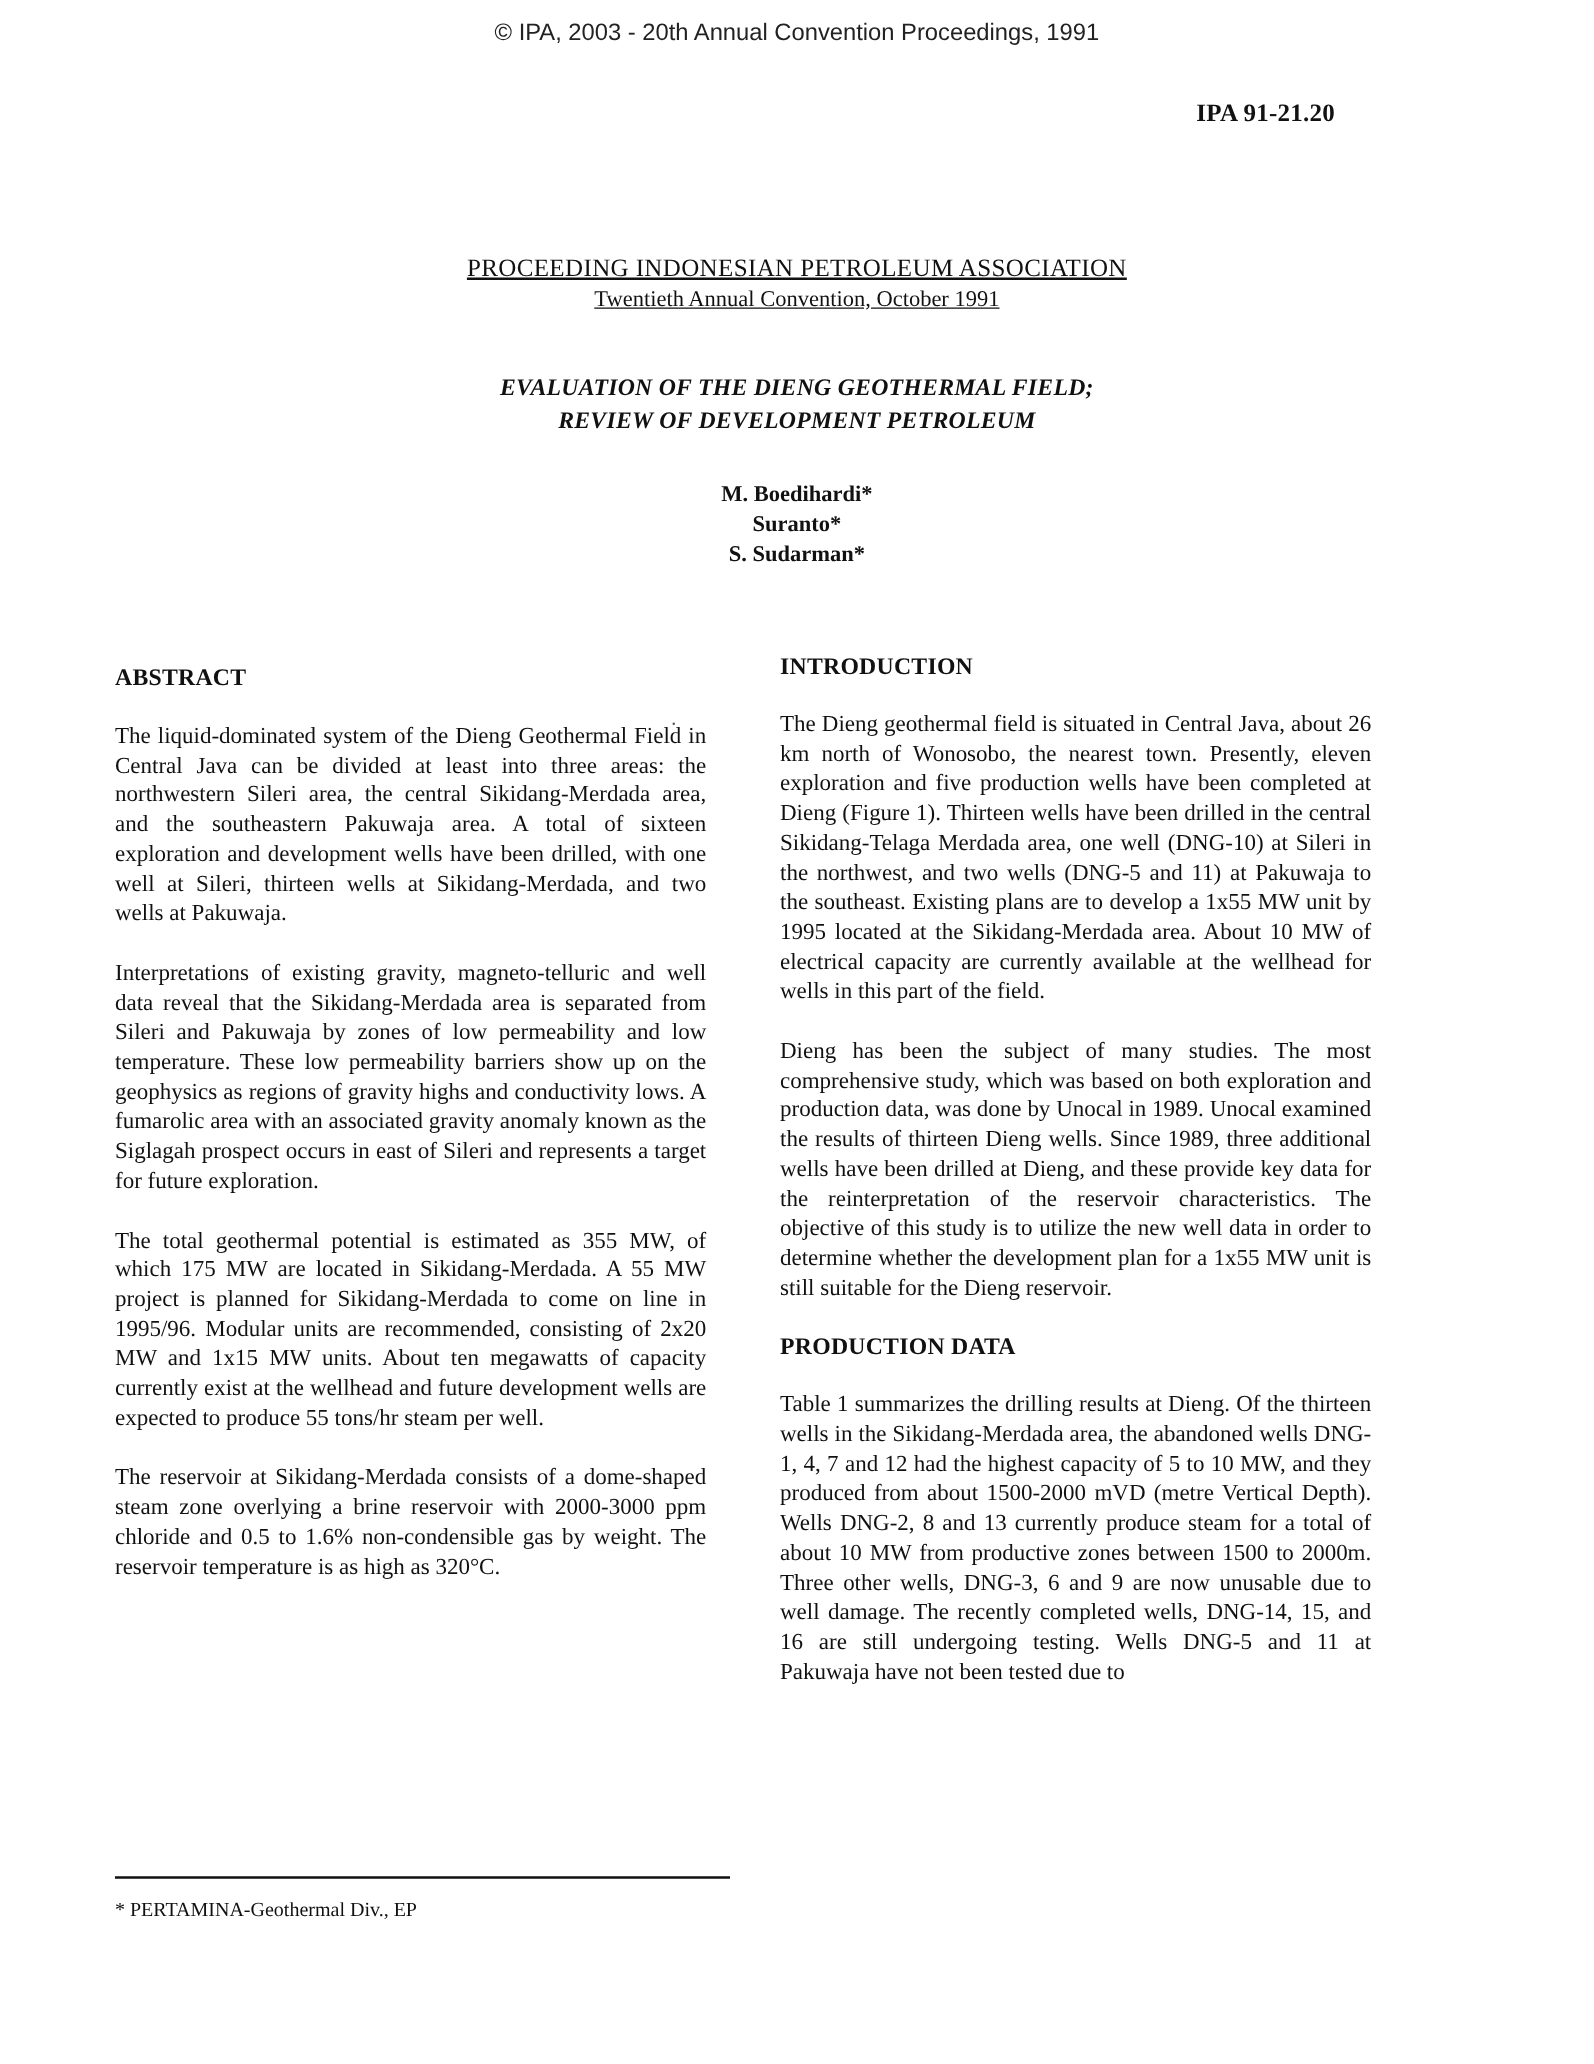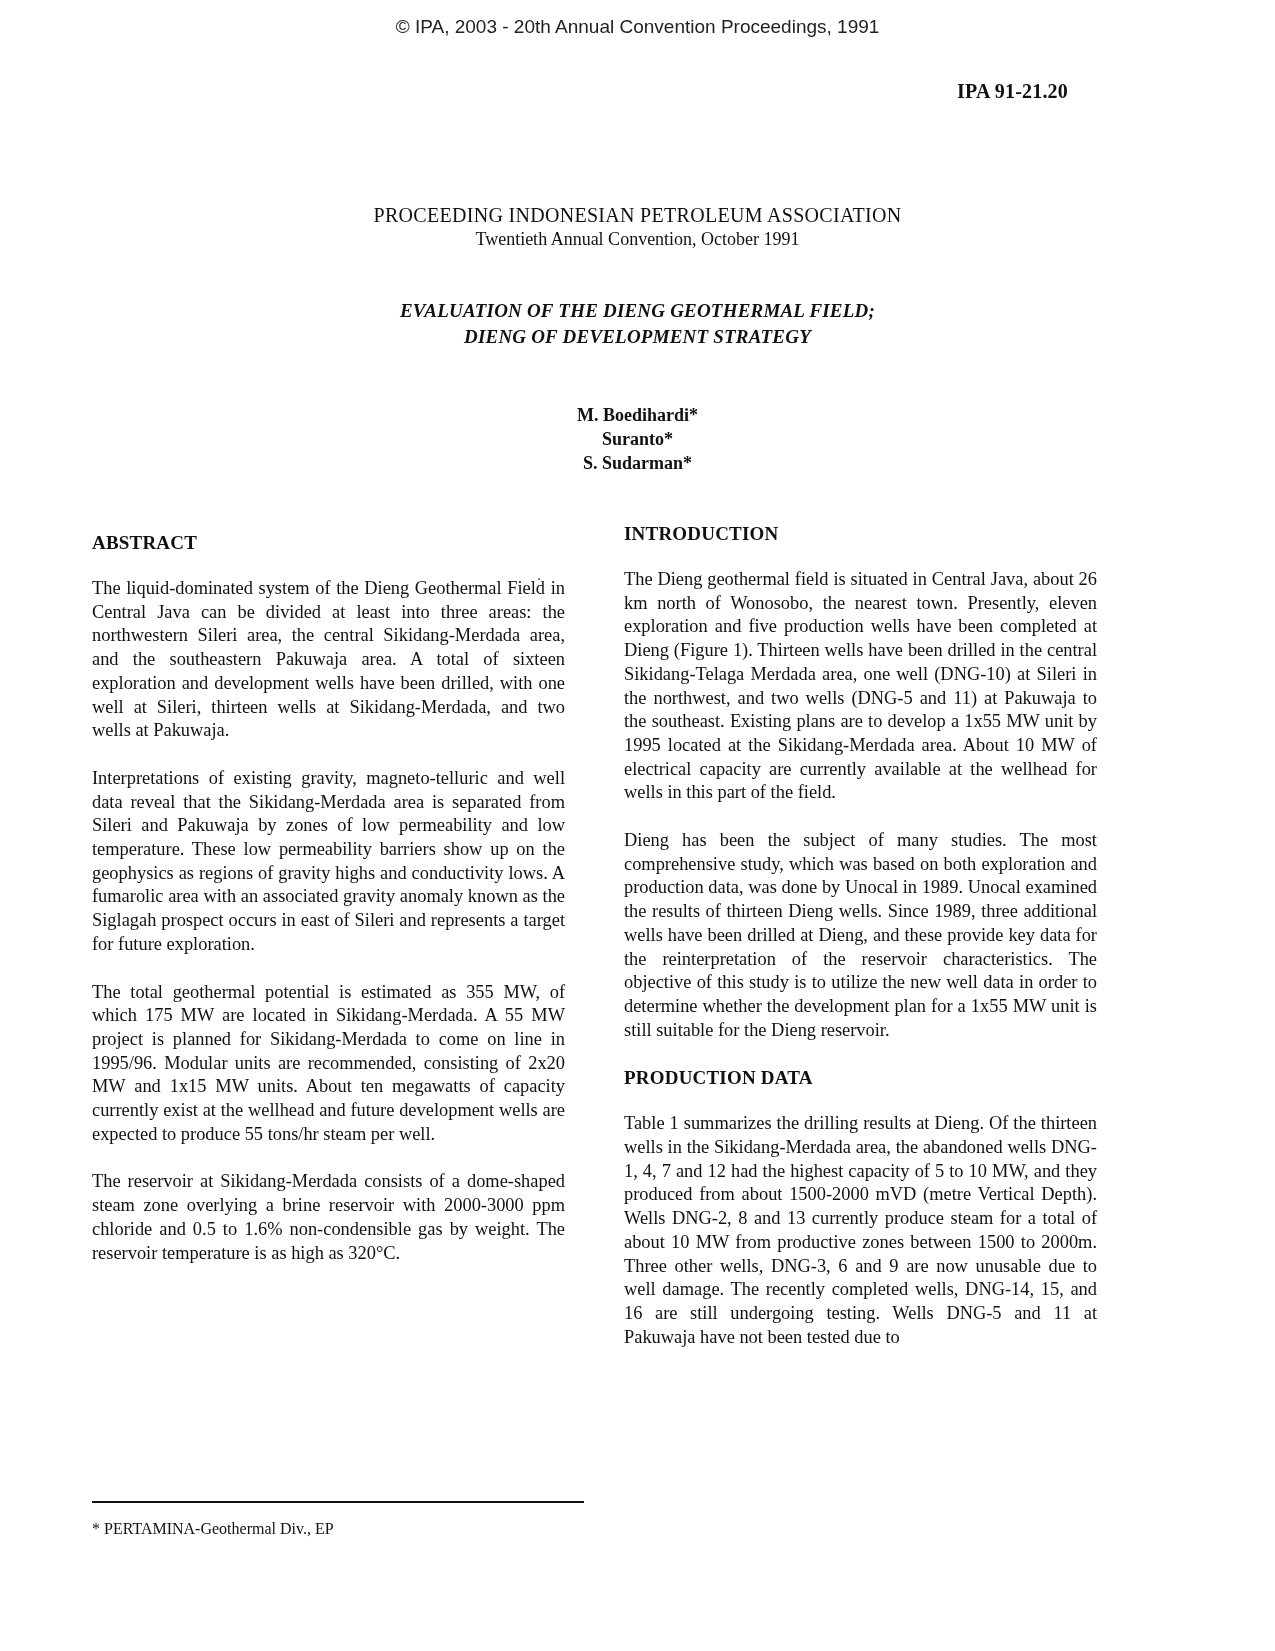--- a/index.html
+++ b/index.html
@@ -32,20 +32,21 @@
       font-weight: bold;
       font-size: 20px;
       letter-spacing: 0.2px;
     }
     .proceeding {
       position: absolute;
       top: 203px;
       left: 0;
       width: 1275px;
       text-align: center;
+      text-decoration: underline;
     }
     .proceeding .org {
       font-size: 20px;
       line-height: 24px;
       letter-spacing: 0.3px;
     }
     .proceeding .conv {
       font-size: 18px;
       line-height: 24px;
     }
@@ -63,21 +64,20 @@
     }
     .authors {
       position: absolute;
       top: 383px;
       left: 0;
       width: 1275px;
       text-align: center;
       font-weight: bold;
       font-size: 18px;
       line-height: 24px;
-      margin-top: 20px;
     }
     .column {
       position: absolute;
       width: 473px;
       font-size: 18.4px;
       line-height: 23.7px;
       text-align: justify;
     }
     .col-left { left: 92px; top: 527px; }
     .col-right { left: 624px; top: 522px; }
@@ -124,21 +124,21 @@
 <div class="copyright">© IPA, 2003 - 20th Annual Convention Proceedings, 1991</div>
 <div class="paper-id">IPA 91-21.20</div>
 
 <div class="proceeding">
   <div class="org">PROCEEDING INDONESIAN PETROLEUM ASSOCIATION</div>
   <div class="conv">Twentieth Annual Convention, October 1991</div>
 </div>
 
 <div class="title-block">
   <div>EVALUATION OF THE DIENG GEOTHERMAL FIELD;</div>
-  <div>DIENG OF DEVELOPMENT STRATEGY</div>
+  <div>REVIEW OF DEVELOPMENT PETROLEUM</div>
 </div>
 
 <div class="authors">
   <div>M. Boedihardi*</div>
   <div>Suranto*</div>
   <div>S. Sudarman*</div>
 </div>
 
 <div class="stray-dot"></div>
 

